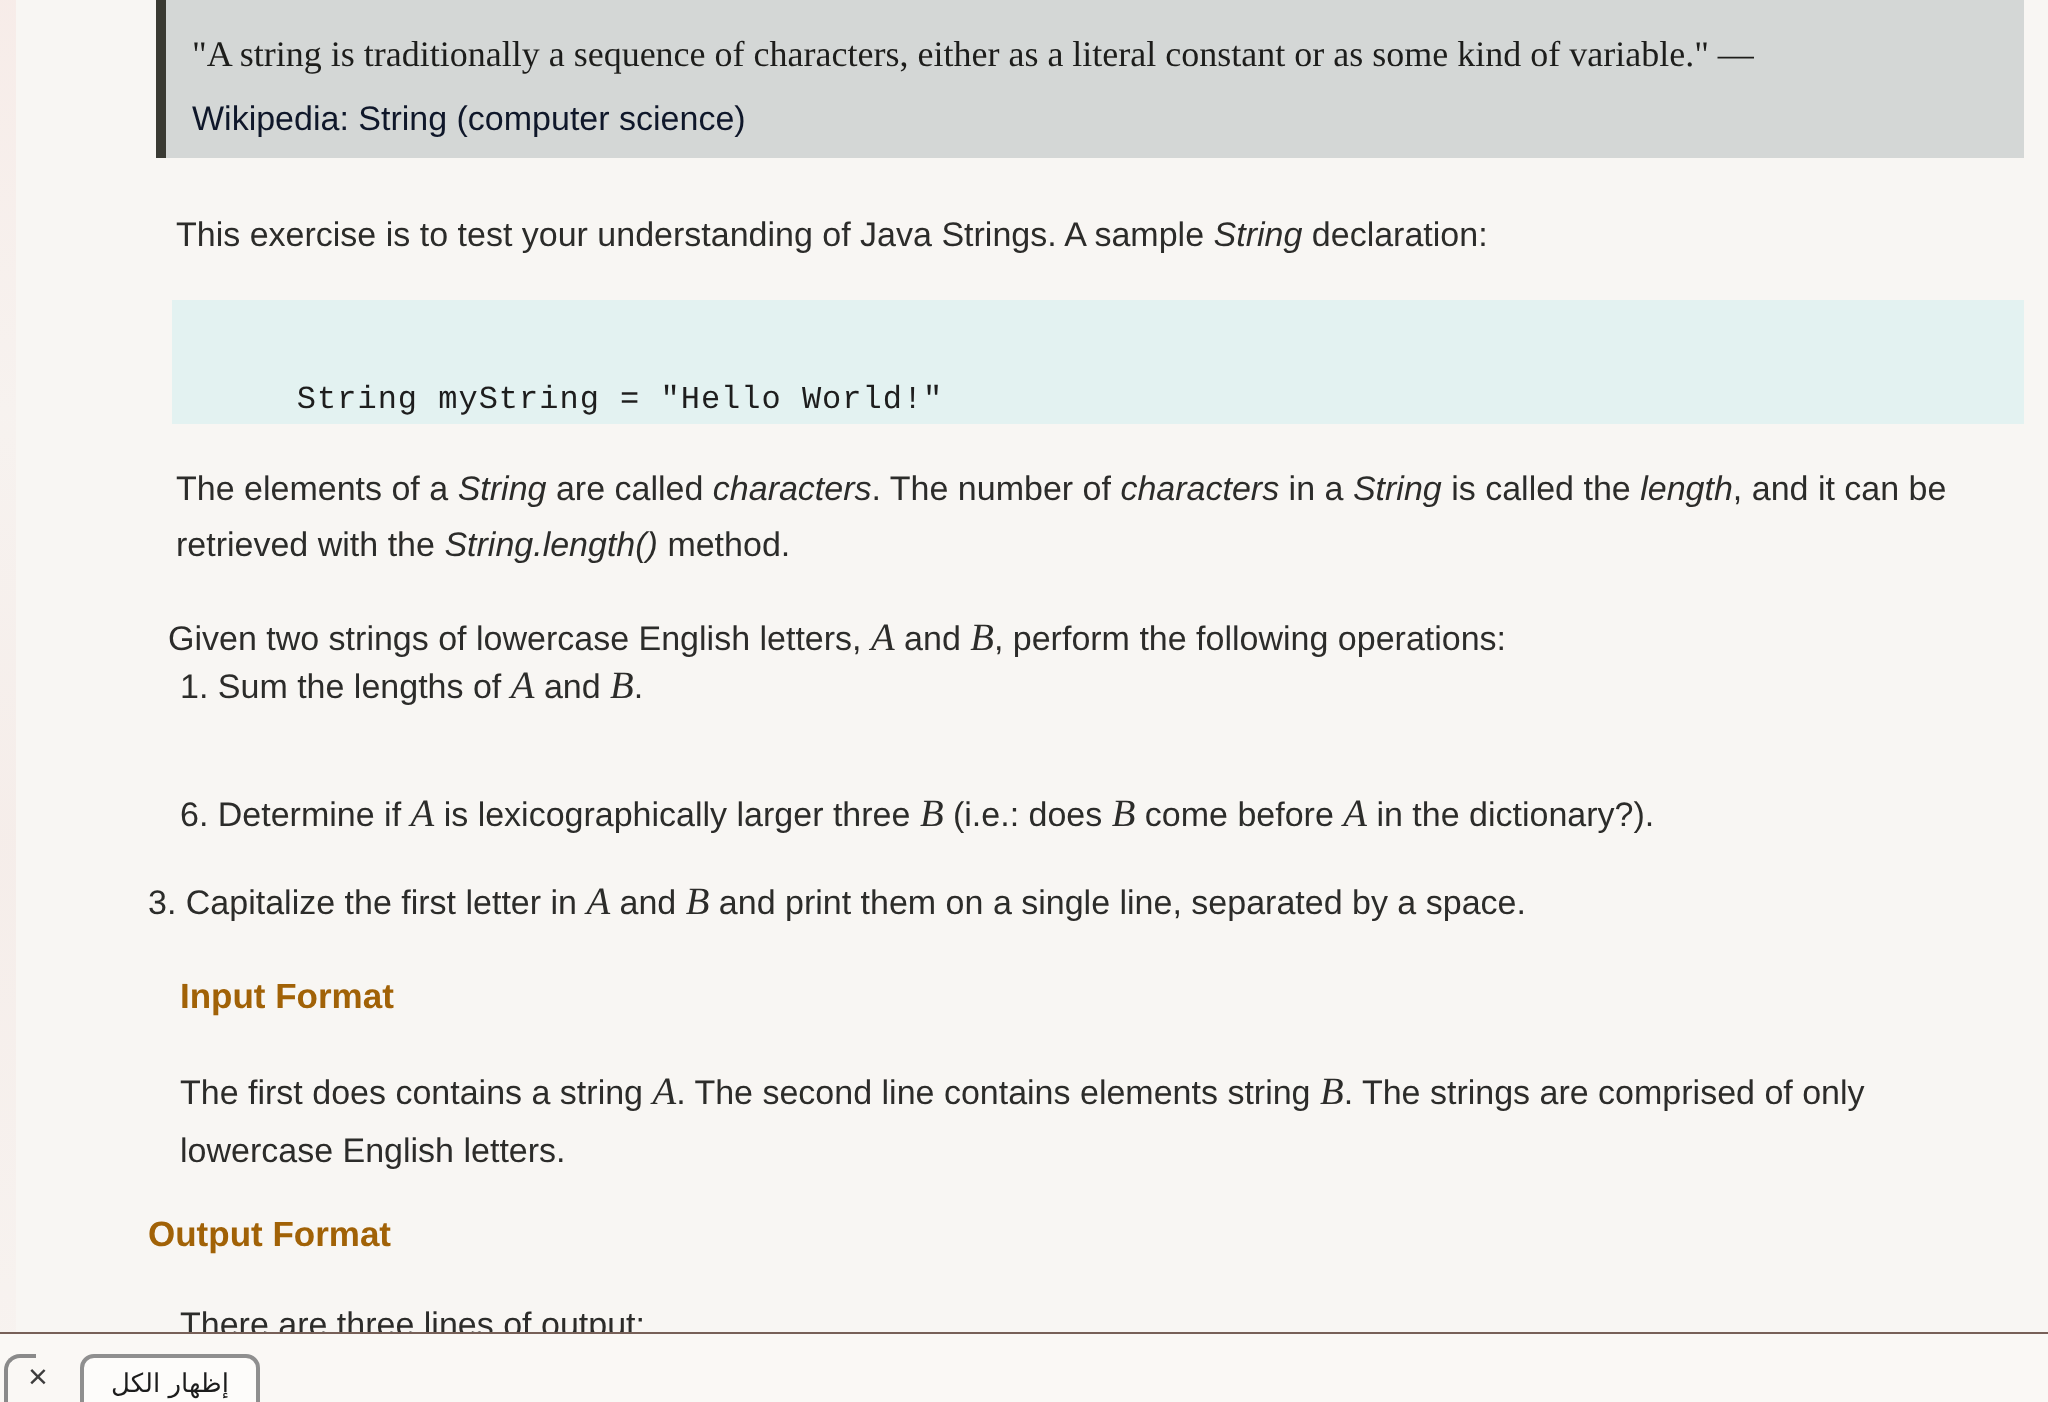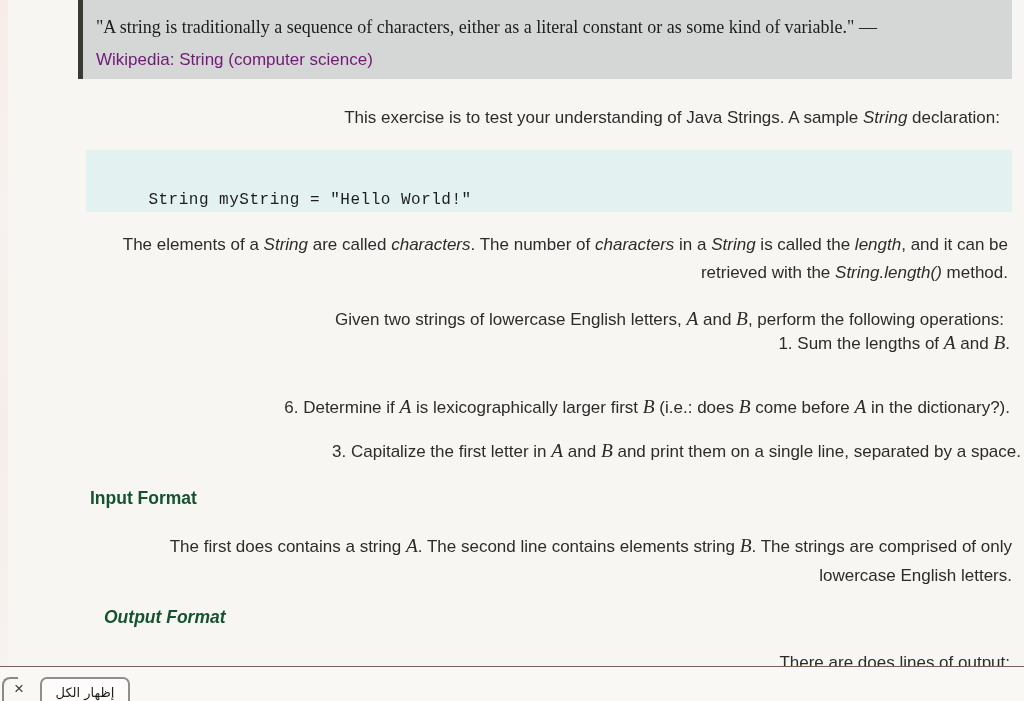--- a/index.html
+++ b/index.html
@@ -19,38 +19,38 @@
   
   .quote {
     position:absolute; left:78px; top:0; width:934px; height:79px;
     background:#d4d7d6; border-left:5px solid #3a3a33;
     padding:11px 18px 0 13px;
     font-family:"Liberation Serif", serif; font-size:18px; line-height:32px;
     color:#1d1d1b;
   }
   .quote a {
     font-family:"Liberation Sans", sans-serif; font-size:17px;
-    color:#701a75; text-decoration:none;
+    color:#0f172a; text-decoration:none;
   }
-  .para { position:absolute; font-size:17px; line-height:28px; color:#2c2c2a;text-align:right; }
+  .para { position:absolute; font-size:17px; line-height:28px; color:#2c2c2a; }
   .it { font-style:italic; }
   .math {
     font-family:"Liberation Serif", serif; font-style:italic;
     font-size:1.14em; line-height:1;
   }
   .codeblock {
     position:absolute; left:86px; top:150px; width:926px; height:62px;
     background:#e3f2f1;
     padding:23px 20px 0 22px;
     font-family:"Liberation Mono","DejaVu Sans Mono", monospace;
     font-size:16px; letter-spacing:.5px; color:#1e1e1e;
     white-space:pre;
   }
   .heading {
-    position:absolute; font-size:17.5px; font-weight:700; color:#14532d;
+    position:absolute; font-size:17.5px; font-weight:700; color:#a16207;
   }
   
   .bottom-bar {
     position:absolute; left:0; top:666px; width:1024px; height:35px;
     background:#faf8f5; border-top:1px solid #776058;
   }
   .corner-fragment {
     position:absolute; left:2px; top:10px; width:16px; height:40px;
     border-left:2px solid #8a8a8a; border-top:2px solid #8a8a8a;
     border-top-left-radius:8px;
@@ -83,30 +83,30 @@
   <div class="codeblock">
     <span>String myString = "Hello World!"</span>
   </div>
 
   <div class="para" style="left:88px; top:231px; width:920px;"><span>The elements of a </span><span class="it">String</span><span> are called </span><span class="it">characters</span><span>. The number of </span><span class="it">characters</span><span> in a </span><span class="it">String</span><span> is called the </span><span class="it">length</span><span>, and it can be retrieved with the </span><span class="it">String.length()</span><span> method.</span></div>
 
   <div class="para" style="left:84px; top:306px; width:920px;"><span>Given two strings of lowercase English letters, </span><span class="math">A</span><span> and </span><span class="math">B</span><span>, perform the following operations:</span></div>
 
   <div class="para" style="left:90px; top:330px; width:920px;"><span>1. Sum the lengths of </span><span class="math">A</span><span> and </span><span class="math">B</span><span>.</span></div>
 
-  <div class="para" style="left:90px; top:394px; width:920px;"><span>6. Determine if </span><span class="math">A</span><span> is lexicographically larger first </span><span class="math">B</span><span> (i.e.: does </span><span class="math">B</span><span> come before </span><span class="math">A</span><span> in the dictionary?).</span></div>
+  <div class="para" style="left:90px; top:394px; width:920px;"><span>6. Determine if </span><span class="math">A</span><span> is lexicographically larger three </span><span class="math">B</span><span> (i.e.: does </span><span class="math">B</span><span> come before </span><span class="math">A</span><span> in the dictionary?).</span></div>
 
-  <div class="para" style="left:101px; top:438px; width:920px;"><span>3. Capitalize the first letter in </span><span class="math">A</span><span> and </span><span class="math">B</span><span> and print them on a single line, separated by a space.</span></div>
+  <div class="para" style="left:74px; top:438px; width:920px;"><span>3. Capitalize the first letter in </span><span class="math">A</span><span> and </span><span class="math">B</span><span> and print them on a single line, separated by a space.</span></div>
 
   <div class="heading" style="left:90px; top:488px;">Input Format</div>
 
   <div class="para" style="left:90px; top:532px; width:922px; line-height:29px;"><span>The first does contains a string </span><span class="math">A</span><span>. The second line contains elements string </span><span class="math">B</span><span>. The strings are comprised of only lowercase English letters.</span></div>
 
-  <div class="heading" style="left:104px; top:607px;font-style:italic;">Output Format</div>
+  <div class="heading" style="left:74px; top:607px;">Output Format</div>
 
-  <div class="para" style="left:90px; top:649px; width:920px;">There are does lines of output:</div>
+  <div class="para" style="left:90px; top:649px; width:920px;">There are three lines of output:</div>
 
   <div class="bottom-bar">
     <div class="corner-fragment"></div>
     <div class="close-btn">×</div>
     <div class="show-all-btn" dir="rtl">إظهار الكل</div>
   </div>
 </div>
 
 </body></html>

